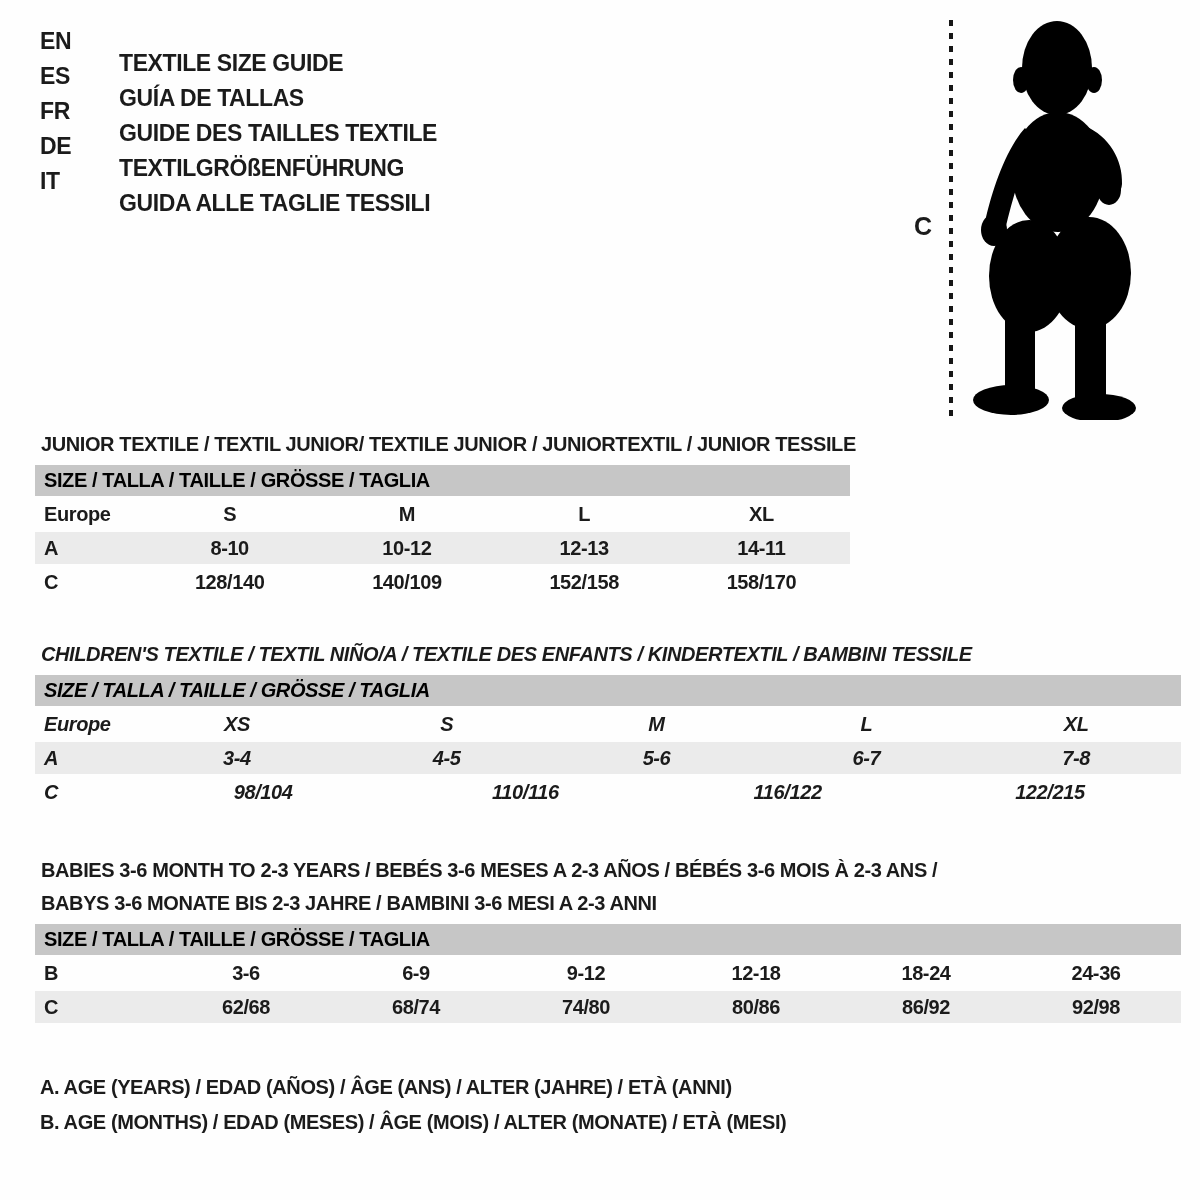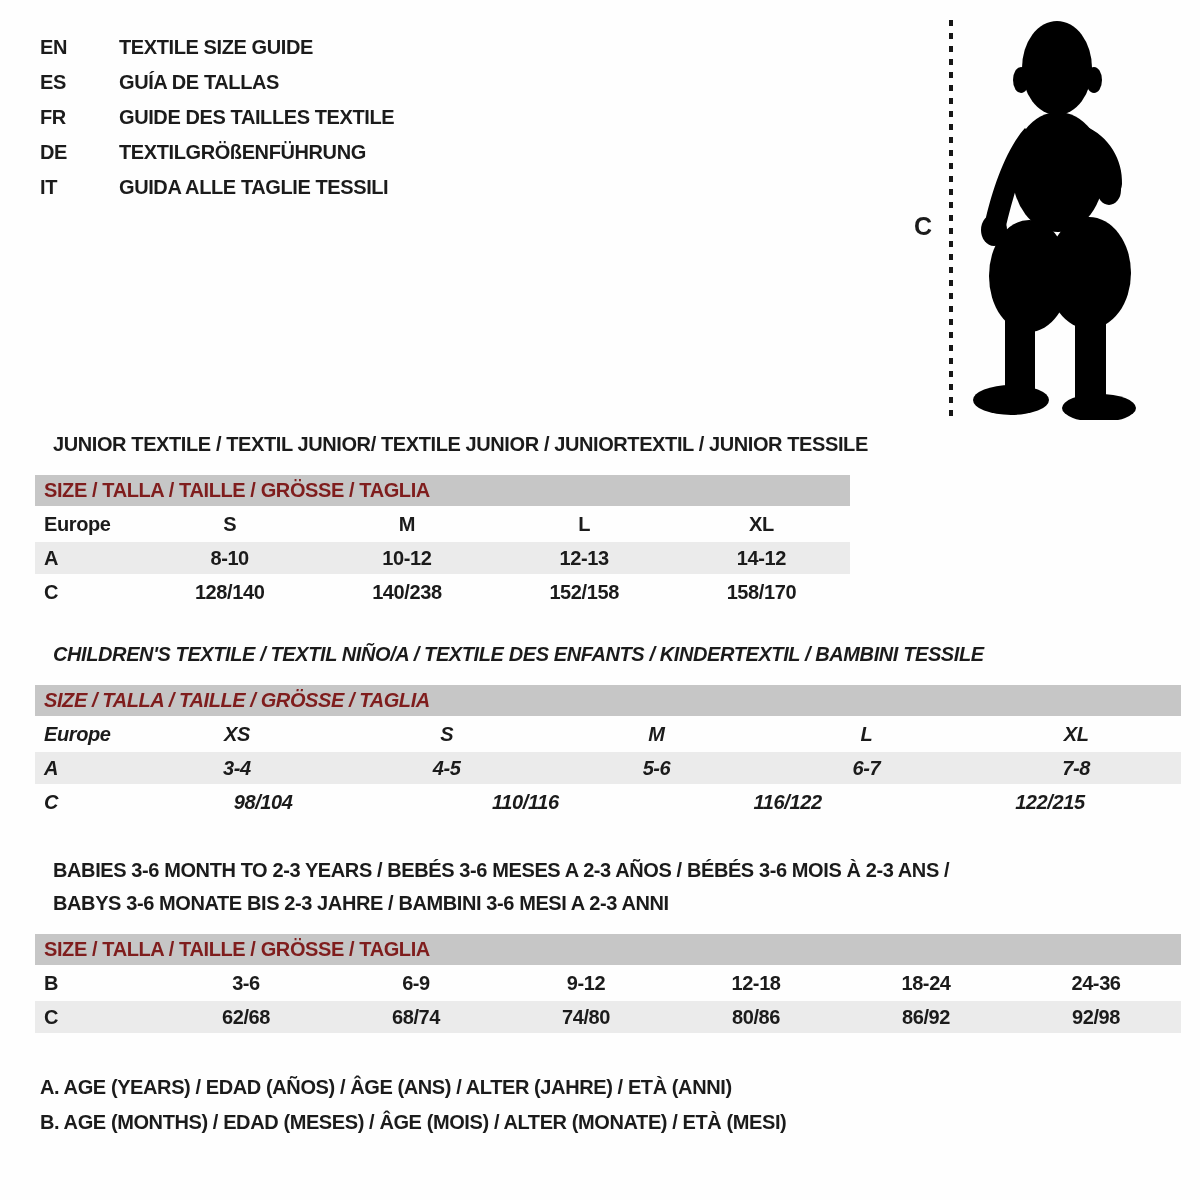--- a/index.html
+++ b/index.html
@@ -3,37 +3,37 @@
 <meta charset="utf-8">
 <style>
   html,body{margin:0;padding:0;background:#ffffff;}
   .page{
     position:relative;width:1200px;height:1200px;background:#fefefe;overflow:hidden;
     font-family:"Liberation Sans","DejaVu Sans",sans-serif;font-weight:700;color:#1b1b1b;
     letter-spacing:-0.4px;
   }
   
   .lang-list{position:absolute;left:40px;top:24px;}
-  .lang-row{display:flex;align-items:flex-end;height:35px;font-size:20px;}
+  .lang-row{display:flex;align-items:center;height:35px;font-size:23px;}
   .lang-code{width:79px;flex:0 0 auto;}
   .lang-label{white-space:nowrap;margin-top:43px;}
   
   .figure-area{position:absolute;left:912px;top:16px;width:250px;height:408px;}
   .dash-line{position:absolute;left:37px;top:4px;width:4px;height:398px;
     background:repeating-linear-gradient(to bottom,#161616 0 6px,transparent 6px 13px);}
   .c-label{position:absolute;left:2px;top:196px;font-size:25px;}
   svg.baby{position:absolute;left:58px;top:4px;width:172px;height:400px;}
   
   .sec{position:absolute;left:35px;}
   .sec-junior{top:428px;width:815px;}
   .sec-children{top:638px;width:1146px;font-style:italic;}
   .sec-babies{top:854px;width:1146px;}
-  .sec-title{font-size:20px;line-height:33px;padding-left:6px;white-space:nowrap;margin-left:12px;}
-  .size-bar{background:#c6c6c6;color:#7f1d1d;height:31px;line-height:31px;
-    padding-left:9px;font-size:20px;margin-top:14px;}
+  .sec-title{font-size:20px;line-height:33px;padding-left:6px;white-space:nowrap;}
+  .size-bar{background:#c6c6c6;color:#000000;height:31px;line-height:31px;
+    padding-left:9px;font-size:20px;margin-top:4px;}
   .trow{display:flex;height:32px;line-height:32px;font-size:20px;margin-top:2px;}
   .trow.shaded{background:#ebebeb;}
   .rlabel{padding-left:9px;flex:0 0 auto;}
   .sec-junior .rlabel{width:97px;}
   .sec-children .rlabel{width:88px;}
   .sec-babies .rlabel{width:117px;}
   .cell{flex:1 1 0;text-align:center;}
   
   .legend{position:absolute;left:40px;top:1070px;}
   .legend-row{font-size:20px;height:35px;line-height:35px;white-space:nowrap;}
@@ -97,26 +97,26 @@
         <span class="cell">S</span>
         <span class="cell">M</span>
         <span class="cell">L</span>
         <span class="cell">XL</span>
       </div>
       <div class="trow shaded">
         <span class="rlabel">A</span>
         <span class="cell">8-10</span>
         <span class="cell">10-12</span>
         <span class="cell">12-13</span>
-        <span class="cell">14-12</span>
+        <span class="cell">14-11</span>
       </div>
       <div class="trow">
         <span class="rlabel">C</span>
         <span class="cell">128/140</span>
-        <span class="cell">140/238</span>
+        <span class="cell">140/109</span>
         <span class="cell">152/158</span>
         <span class="cell">158/170</span>
       </div>
     </section>
   <section class="sec sec-children" id="sec1">
       <div class="sec-title">CHILDREN'S TEXTILE / TEXTIL NIÑO/A / TEXTILE DES ENFANTS / KINDERTEXTIL / BAMBINI TESSILE</div>
       <div class="size-bar">SIZE / TALLA / TAILLE / GRÖSSE / TAGLIA</div>
       <div class="trow">
         <span class="rlabel">Europe</span>
         <span class="cell">XS</span>

